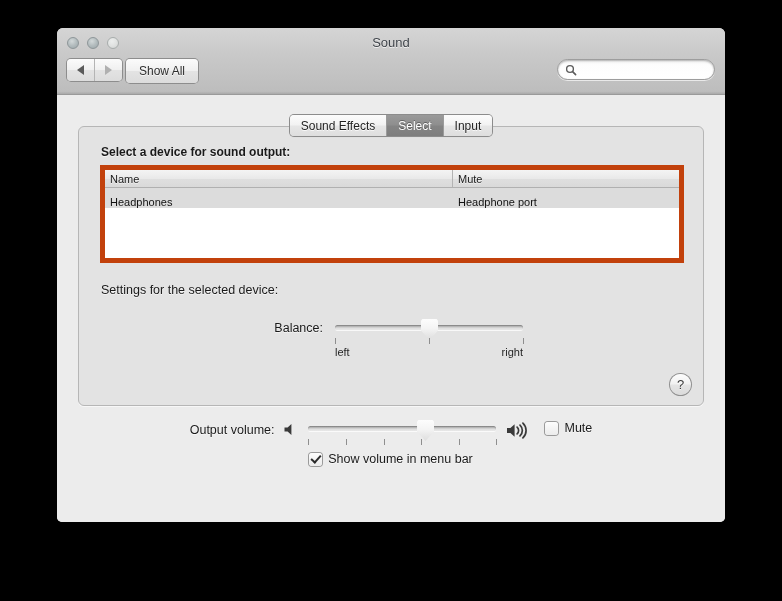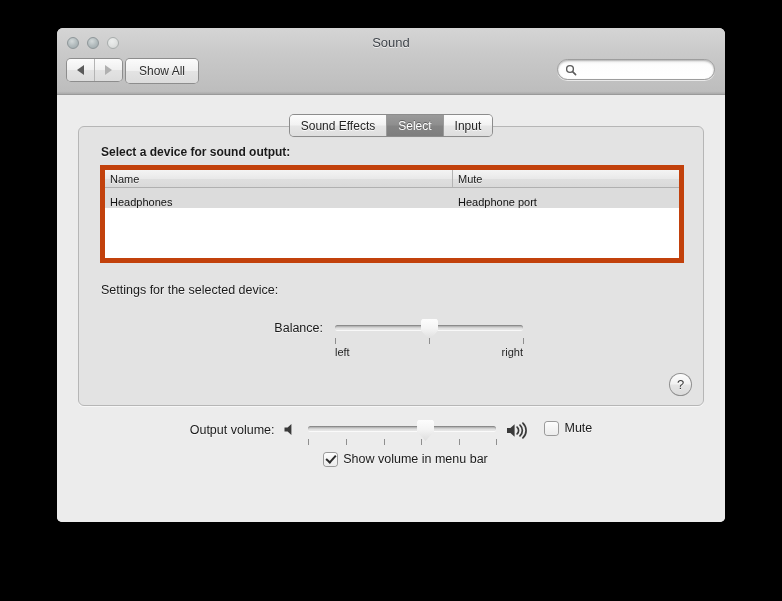--- a/index.html
+++ b/index.html
@@ -423,21 +423,20 @@
   }
 
   .menubar-row {
     position: absolute;
     left: 0;
     top: 357px;
     width: 100%;
     display: flex;
     justify-content: center;
     align-items: center;
-    padding-left: 15px;
   }
   .menubar-row .cbox { margin-left: 0; }
 </style>
 </head>
 <body>
 
 <div id="screen">
 
   <div id="window">
 

